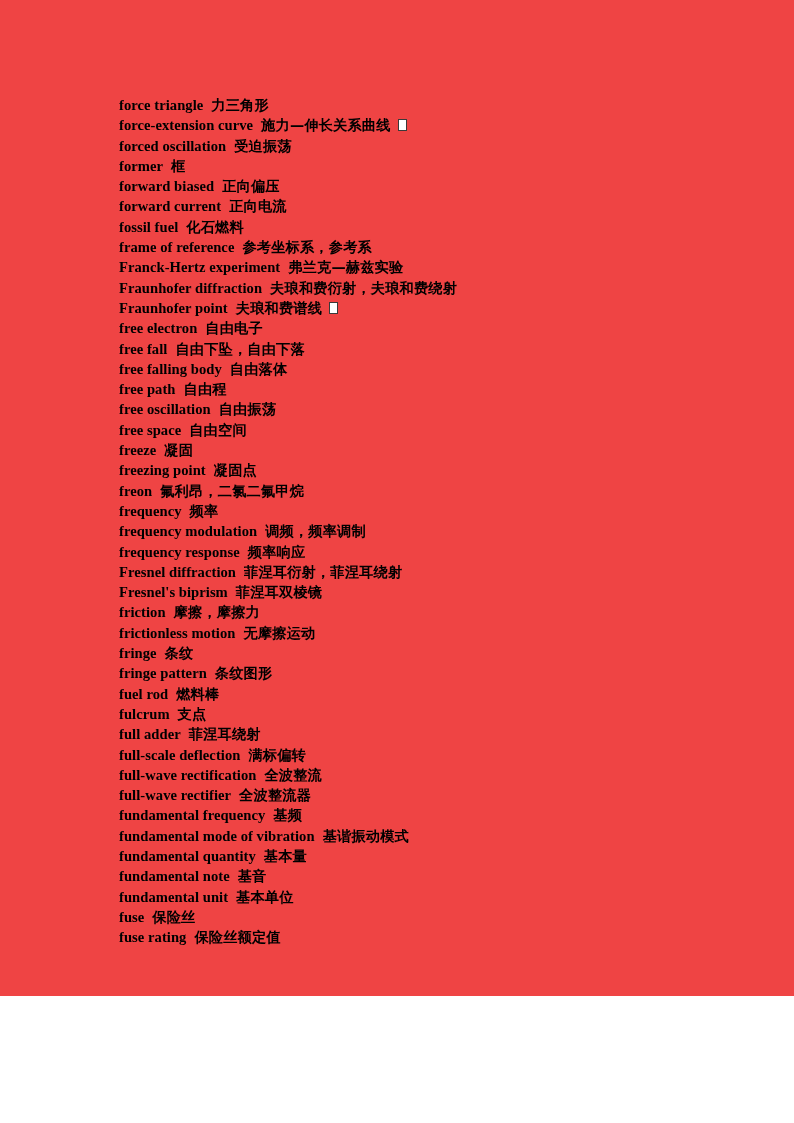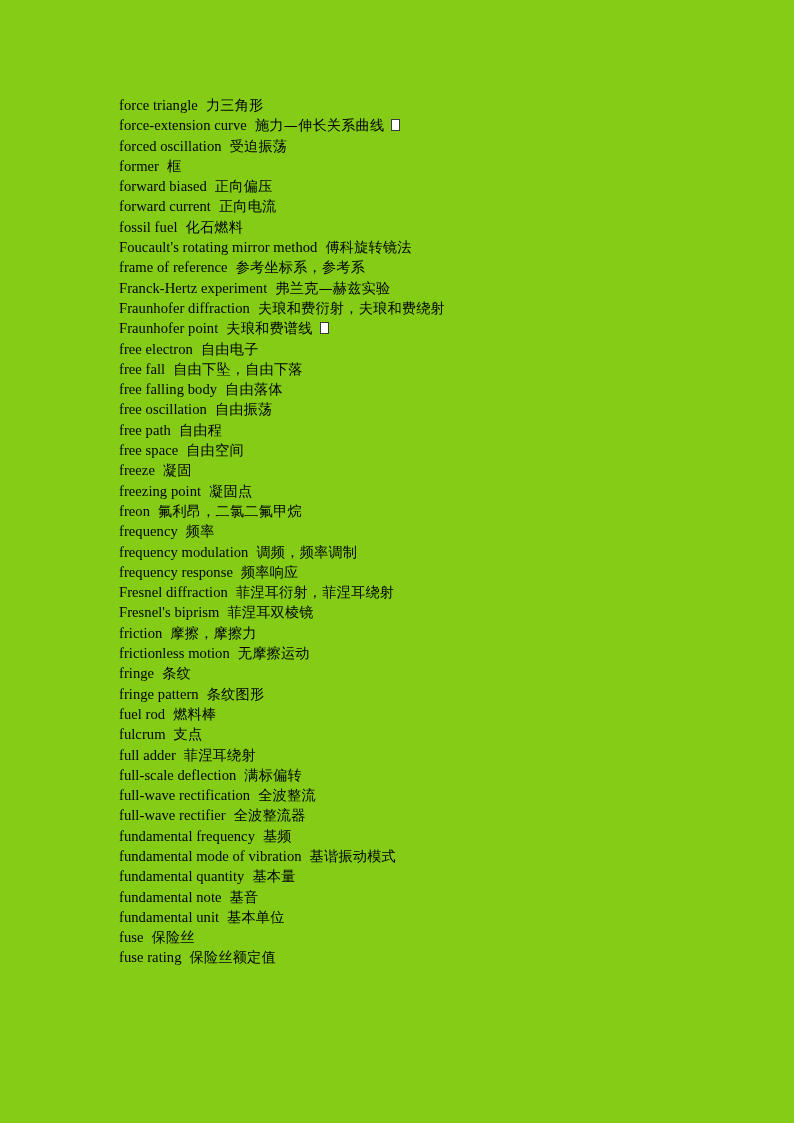--- a/index.html
+++ b/index.html
@@ -4,24 +4,25 @@
 <title>Physics Glossary — F</title>
 <style>
   html, body {
     margin: 0;
     padding: 0;
     background: #ffffff;
   }
   .page {
     position: relative;
     width: 794px;
-    height: 1123px;
-    background: #84cc16;
+    height: 996px;
+    background: #ef4444;
     overflow: hidden;
     box-sizing: border-box;
+    font-weight: bold;
   }
   .glossary {
     position: absolute;
     left: 119px;
     top: 95px;
     width: 620px;
   }
   .entry {
     display: block;
     height: 20.3px;
@@ -63,30 +64,29 @@
 
 <div class="page">
   <div class="glossary" id="glossary-list">
       <div class="entry"><span class="term">force triangle</span><span class="gap"></span><span class="gloss">力三角形</span></div>
       <div class="entry"><span class="term">force-extension curve</span><span class="gap"></span><span class="gloss">施力—伸长关系曲线</span><span class="tofu"></span></div>
       <div class="entry"><span class="term">forced oscillation</span><span class="gap"></span><span class="gloss">受迫振荡</span></div>
       <div class="entry"><span class="term">former</span><span class="gap"></span><span class="gloss">框</span></div>
       <div class="entry"><span class="term">forward biased</span><span class="gap"></span><span class="gloss">正向偏压</span></div>
       <div class="entry"><span class="term">forward current</span><span class="gap"></span><span class="gloss">正向电流</span></div>
       <div class="entry"><span class="term">fossil fuel</span><span class="gap"></span><span class="gloss">化石燃料</span></div>
-      <div class="entry"><span class="term">Foucault's rotating mirror method</span><span class="gap"></span><span class="gloss">傅科旋转镜法</span></div>
       <div class="entry"><span class="term">frame of reference</span><span class="gap"></span><span class="gloss">参考坐标系，参考系</span></div>
       <div class="entry"><span class="term">Franck-Hertz experiment</span><span class="gap"></span><span class="gloss">弗兰克—赫兹实验</span></div>
       <div class="entry"><span class="term">Fraunhofer diffraction</span><span class="gap"></span><span class="gloss">夫琅和费衍射，夫琅和费绕射</span></div>
       <div class="entry"><span class="term">Fraunhofer point</span><span class="gap"></span><span class="gloss">夫琅和费谱线</span><span class="tofu"></span></div>
       <div class="entry"><span class="term">free electron</span><span class="gap"></span><span class="gloss">自由电子</span></div>
       <div class="entry"><span class="term">free fall</span><span class="gap"></span><span class="gloss">自由下坠，自由下落</span></div>
       <div class="entry"><span class="term">free falling body</span><span class="gap"></span><span class="gloss">自由落体</span></div>
+      <div class="entry"><span class="term">free path</span><span class="gap"></span><span class="gloss">自由程</span></div>
       <div class="entry"><span class="term">free oscillation</span><span class="gap"></span><span class="gloss">自由振荡</span></div>
-      <div class="entry"><span class="term">free path</span><span class="gap"></span><span class="gloss">自由程</span></div>
       <div class="entry"><span class="term">free space</span><span class="gap"></span><span class="gloss">自由空间</span></div>
       <div class="entry"><span class="term">freeze</span><span class="gap"></span><span class="gloss">凝固</span></div>
       <div class="entry"><span class="term">freezing point</span><span class="gap"></span><span class="gloss">凝固点</span></div>
       <div class="entry"><span class="term">freon</span><span class="gap"></span><span class="gloss">氟利昂，二氯二氟甲烷</span></div>
       <div class="entry"><span class="term">frequency</span><span class="gap"></span><span class="gloss">频率</span></div>
       <div class="entry"><span class="term">frequency modulation</span><span class="gap"></span><span class="gloss">调频，频率调制</span></div>
       <div class="entry"><span class="term">frequency response</span><span class="gap"></span><span class="gloss">频率响应</span></div>
       <div class="entry"><span class="term">Fresnel diffraction</span><span class="gap"></span><span class="gloss">菲涅耳衍射，菲涅耳绕射</span></div>
       <div class="entry"><span class="term">Fresnel's biprism</span><span class="gap"></span><span class="gloss">菲涅耳双棱镜</span></div>
       <div class="entry"><span class="term">friction</span><span class="gap"></span><span class="gloss">摩擦，摩擦力</span></div>

